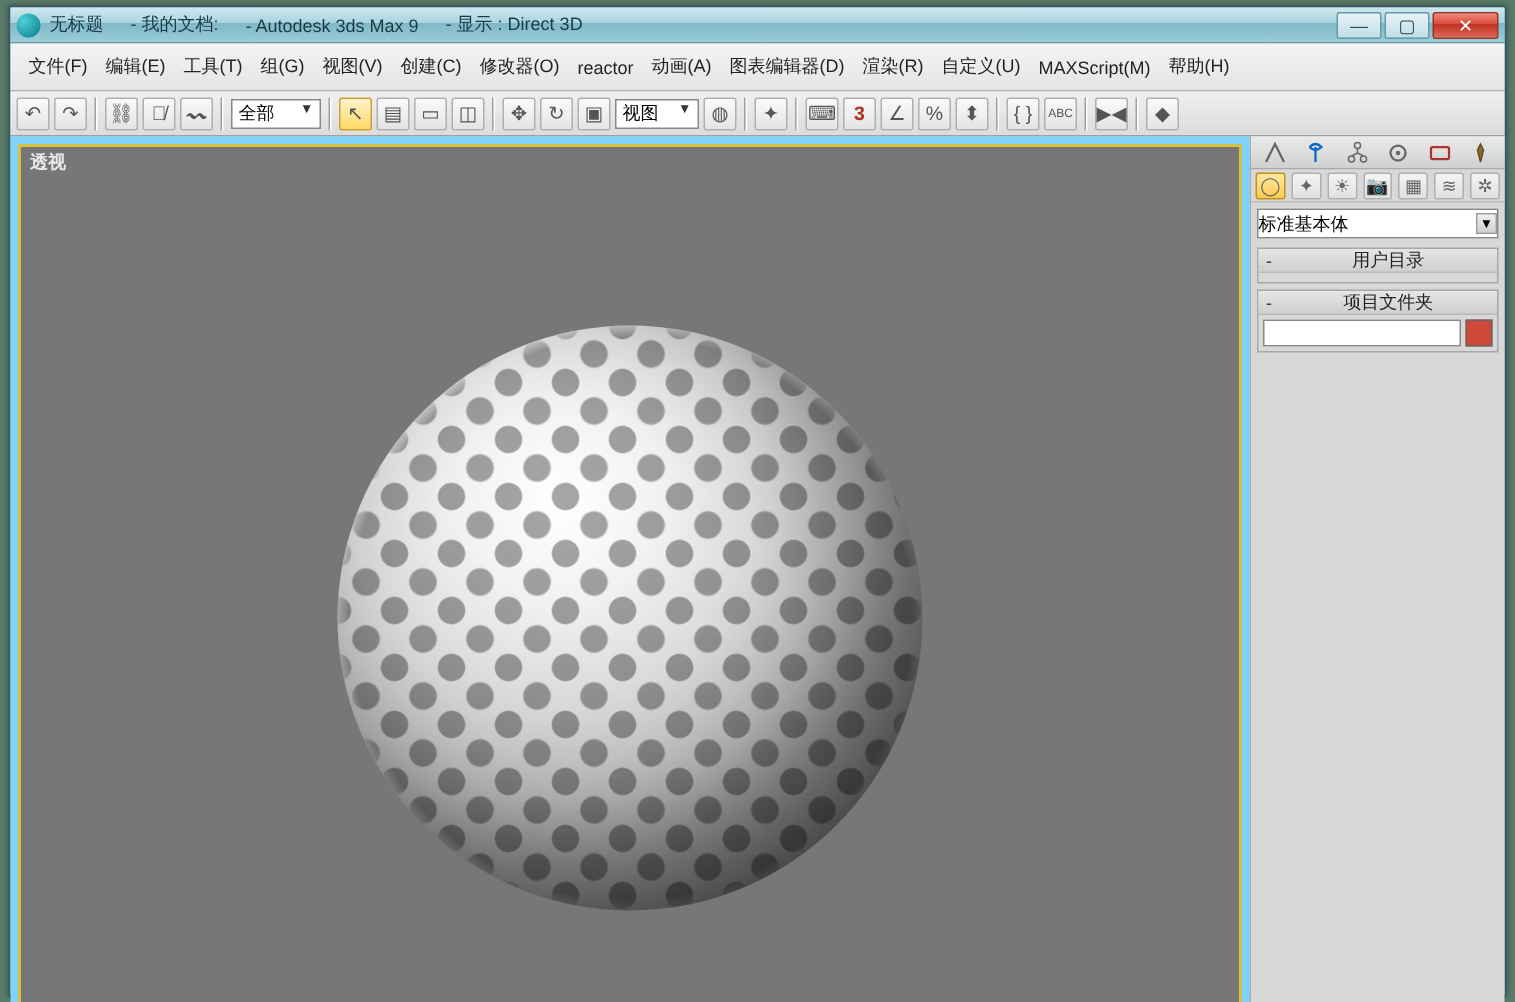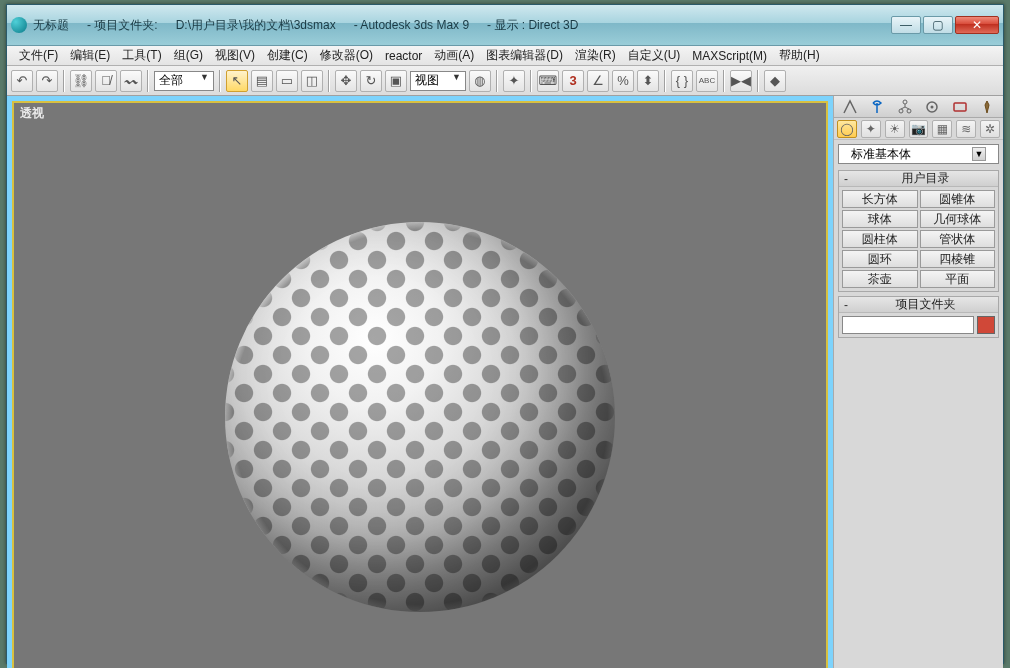--- a/index.html
+++ b/index.html
@@ -1,30 +1,30 @@
 <!DOCTYPE html>
 <html><head>
 <meta charset="utf-8">
 <style>
   * { box-sizing: border-box; margin: 0; padding: 0; font-family: "Microsoft YaHei", SimSun, sans-serif; font-size: 12px; }
   body { width: 1010px; height: 668px; overflow: hidden; background: #5a7a6a; }
 
   
   .window { position: absolute; left: 6px; top: 4px; width: 998px; height: 660px; border: 1px solid #2a5a6a; background: #e0e0e0; box-shadow: 0 0 4px rgba(0,0,0,.5); }
-  .titlebar { height: 41px; background: linear-gradient(#cfe8ef,#a8d4df 45%,#7fb8c8 46%,#9acdd8); display: flex; align-items: center; padding: 0 4px; border-bottom: 1px solid #6a9aa8; }
+  .titlebar { height: 24px; background: linear-gradient(#cfe8ef,#a8d4df 45%,#7fb8c8 46%,#9acdd8); display: flex; align-items: center; padding: 0 4px; border-bottom: 1px solid #6a9aa8; }
   .titlebar .appicon { width: 16px; height: 16px; border-radius: 50%; background: radial-gradient(circle at 30% 30%,#4fd0d8,#0a7a88); margin-right: 6px; }
   .titlebar .title-text { color: #1a3a44; flex: 0 0 auto; margin-right: 18px; }
   .titlebar .spacer { flex: 1; }
   .winbtns { display: flex; gap: 2px; }
   .winbtn { width: 30px; height: 18px; border: 1px solid #6a9aa8; border-radius: 2px; background: linear-gradient(#e8f4f8,#c0dde6); display:flex; align-items:center; justify-content:center; color:#2a4a55; }
   .winbtn.close { width: 44px; background: linear-gradient(#f08a7a,#d84a38 45%,#c03020 46%,#e06a58); color:#fff; border-color:#a03020;}
   .winbtn.max { background: linear-gradient(#e8f4f8,#c0dde6); }
 
   
-  .menubar { height: 20px; background: linear-gradient(#f4f4f4,#e4e4e4); display: flex; align-items: center; padding: 0 6px; border-bottom: 1px solid #b0b0b0; }
+  .menubar { height: 32px; background: linear-gradient(#f4f4f4,#e4e4e4); display: flex; align-items: center; padding: 0 6px; border-bottom: 1px solid #b0b0b0; }
   .menubar span { padding: 2px 6px; color: #222; cursor: default; }
 
   
   .toolbar { height: 30px; background: linear-gradient(#f0f0f0,#dcdcdc); border-bottom: 1px solid #a0a0a0; display: flex; align-items: center; padding: 0 4px; gap: 3px; }
   .tbtn { width: 22px; height: 22px; border: 1px solid #b0b0b0; background: linear-gradient(#fafafa,#e4e4e4); display:flex; align-items:center; justify-content:center; border-radius:2px; font-size:13px; color:#555;}
   .tbtn.act { background: linear-gradient(#fff2cc,#ffd966); border-color:#d0a030;}
   .tsel { height: 20px; border: 1px solid #888; background: #fff; display:flex; padding: 0 4px; min-width: 60px; }
   .tsel .dd { margin-left:auto; font-size:9px; color:#333; }
   .sep { width: 2px; height: 22px; border-left: 1px solid #a0a0a0; border-right: 1px solid #fff; margin: 0 2px; }
 
@@ -50,21 +50,21 @@
   }
 
   
   .cmdpanel { width: 170px; background: #d8d8d8; border-left: 1px solid #aaa; display:flex; flex-direction:column; }
   .tabrow { height: 22px; background: linear-gradient(#eaeaea,#d0d0d0); display:flex; align-items:center; justify-content:space-around; border-bottom:1px solid #aaa; padding: 2px;}
   .tabrow .tab { width:20px; height:18px; display:flex; align-items:center; justify-content:center; color:#555; }
   .tabrow .tab svg { display:block; }
   .subrow { height: 22px; background: #d8d8d8; display:flex; align-items:center; padding:2px 3px; gap:4px; border-bottom:1px solid #c0c0c0;}
   .subbtn { width:20px; height:18px; border:1px solid #b0b0b0; background:linear-gradient(#f4f4f4,#e0e0e0); display:flex; align-items:center; justify-content:center; font-size:12px; color:#666; border-radius:2px;}
   .subbtn.act { background: linear-gradient(#ffe8a0,#ffcc50); border-color:#c09020;}
-  .dropdown { margin: 4px; height: 20px; border:1px solid #888; background:#fff; display:flex; align-items:center; padding:0 12px;}
+  .dropdown { margin: 4px; height: 20px; border:1px solid #888; background:#fff; display:flex; align-items:center; padding:0 0;}
   .dropdown .dd { margin-left:auto; width:14px; height:14px; border:1px solid #999; background:linear-gradient(#f0f0f0,#d0d0d0); text-align:center; font-size:9px; line-height:12px;}
   .rollout { margin: 2px 4px; border:1px solid #a8a8a8; background:#d8d8d8;}
   .rollout-hd { height:16px; background:linear-gradient(#e6e6e6,#cfcfcf); display:flex; align-items:center; border-bottom:1px solid #b8b8b8; font-size:12px; color:#222;}
   .rollout-hd .minus { width:14px; text-align:center; color:#333;}
   .rollout-hd .lbl { flex:1; text-align:center; }
   .rollout-body { padding:3px;}
   .autogrid-row { display:flex; align-items:center; justify-content:center; gap:4px; padding:2px 0;}
   .autogrid-row .chk { width:12px; height:12px; border:1px solid #999; background:#eee;}
   .btn-grid { display:grid; grid-template-columns: 1fr 1fr; gap:2px;}
   .primbtn { height:18px; border:1px solid #9a9a9a; background:linear-gradient(#f4f4f4,#dedede); text-align:center; line-height:16px; font-size:12px; color:#222;}
@@ -74,22 +74,21 @@
   .autogrid-row span { color:#9a9a9a;}
 </style>
 </head>
 <body>
 
 <div class="window">
 
   <div class="titlebar">
     <div class="appicon"></div>
     <span class="title-text">无标题</span>
-    <span class="title-text">- 项目文件夹:</span>
-    <span class="title-text">D:\用户目录\我的文档\3dsmax</span>
+    <span class="title-text">- 我的文档:</span>
     <span class="title-text">- Autodesk 3ds Max 9</span>
     <span class="title-text">- 显示 : Direct 3D</span>
     <div class="spacer"></div>
     <div class="winbtns">
       <div class="winbtn">—</div>
       <div class="winbtn max">▢</div>
       <div class="winbtn close">✕</div>
     </div>
   </div>
 
@@ -214,32 +213,20 @@
         <span>标准基本体</span>
         <span class="dd">▼</span>
       </div>
 
       <div class="rollout">
         <div class="rollout-hd">
           <span class="minus">-</span>
           <span class="lbl">用户目录</span>
         </div>
         <div class="rollout-body">
-          <div class="btn-grid">
-            <div class="primbtn">长方体</div>
-            <div class="primbtn">圆锥体</div>
-            <div class="primbtn">球体</div>
-            <div class="primbtn">几何球体</div>
-            <div class="primbtn">圆柱体</div>
-            <div class="primbtn">管状体</div>
-            <div class="primbtn">圆环</div>
-            <div class="primbtn">四棱锥</div>
-            <div class="primbtn">茶壶</div>
-            <div class="primbtn">平面</div>
-          </div>
         </div>
       </div>
 
       <div class="rollout">
         <div class="rollout-hd">
           <span class="minus">-</span>
           <span class="lbl">项目文件夹</span>
         </div>
         <div class="namecolor">
           <div class="nameinput"></div>

